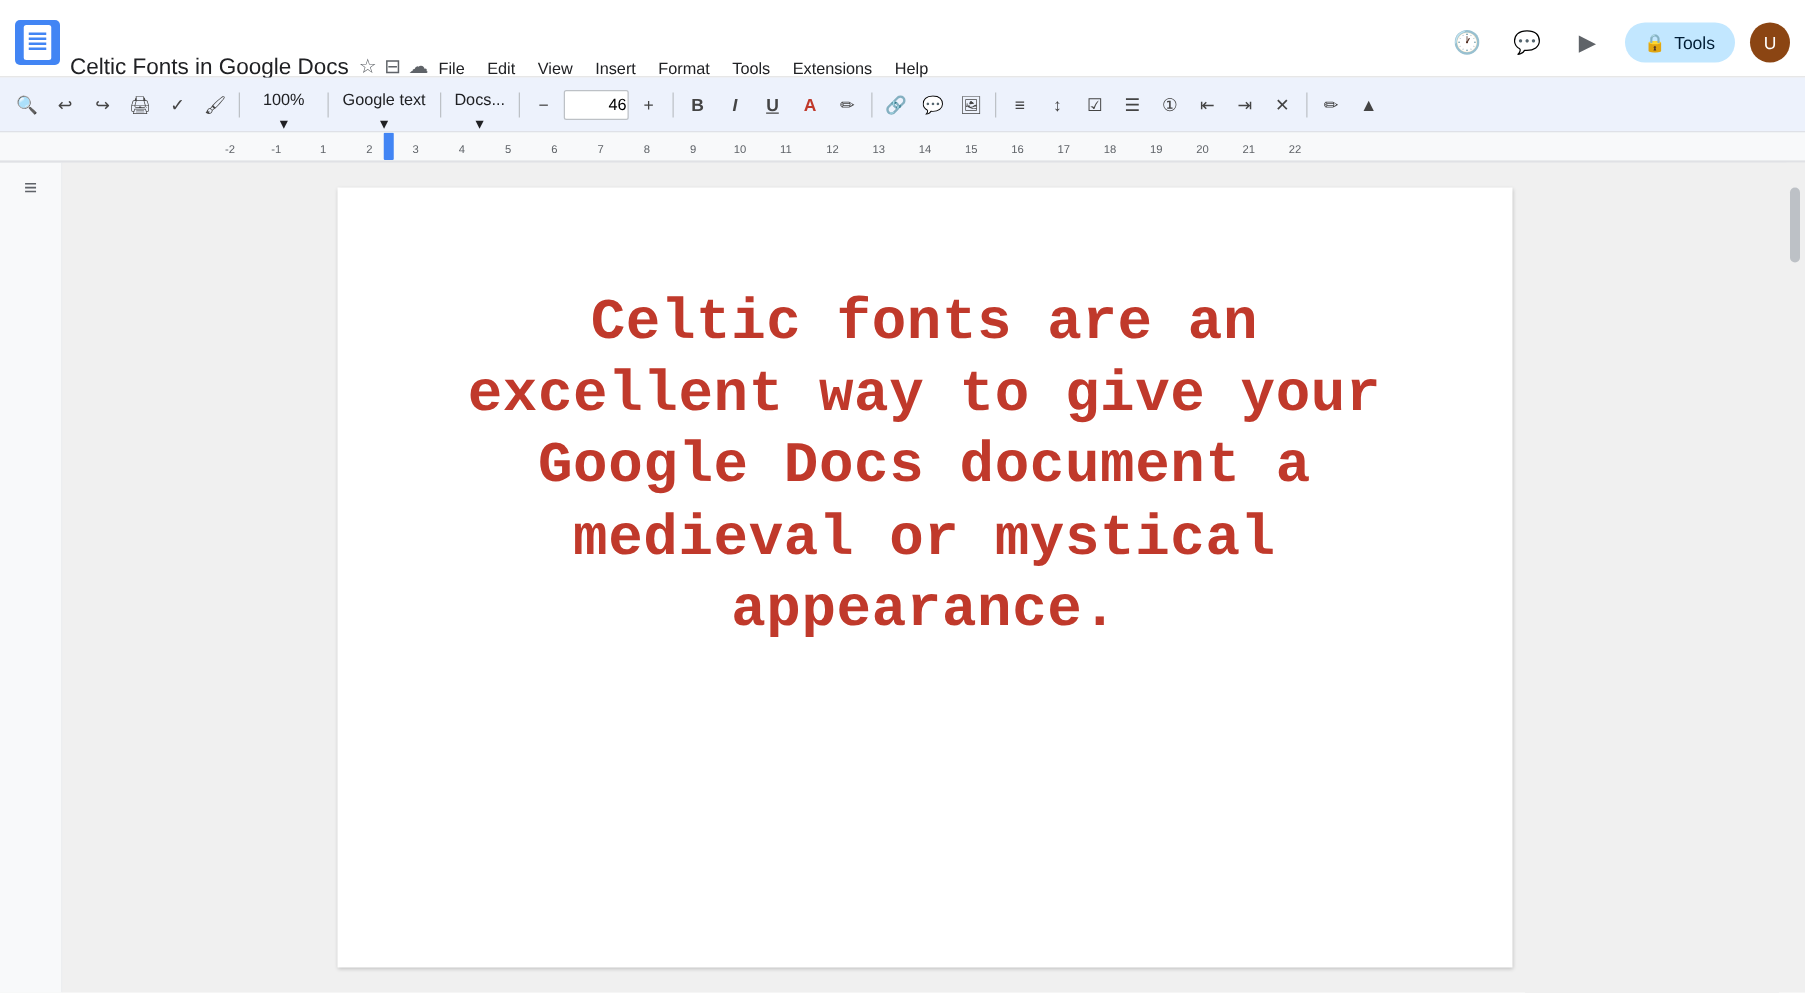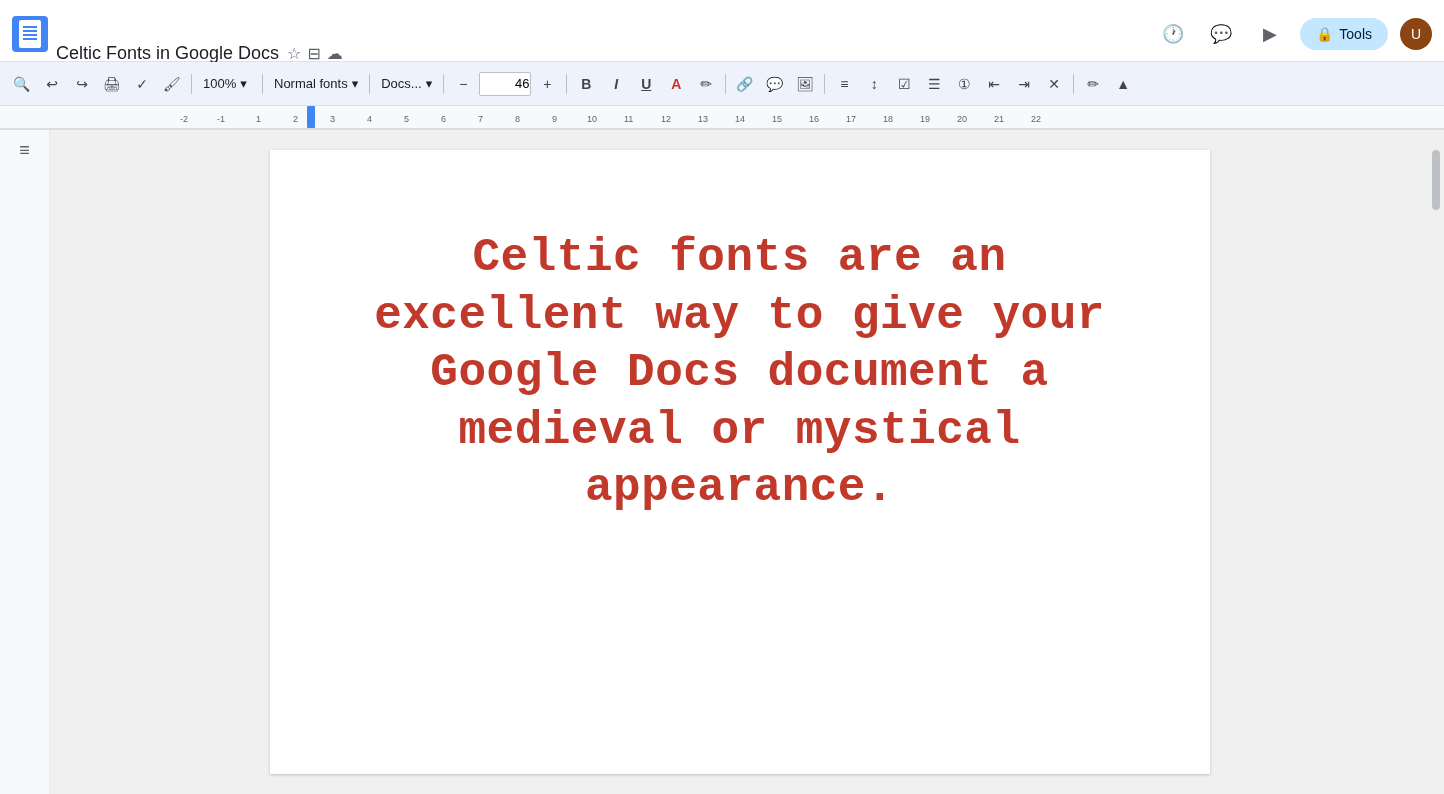--- a/index.html
+++ b/index.html
@@ -25,21 +25,21 @@
     .share-btn { background: #c2e7ff; color: #001d35; padding: 8px 16px; border-radius: 20px; font-size: 14px; font-weight: 500; display: flex; align-items: center; gap: 6px; cursor: pointer; border: none; }
     .avatar { width: 32px; height: 32px; border-radius: 50%; background: #8b4513; display: flex; align-items: center; justify-content: center; color: white; font-size: 14px; font-weight: 500; }
 
     
     .toolbar {
       display: flex; align-items: center; background: #edf2fc; padding: 4px 8px; gap: 2px;
       height: 44px; border-bottom: 1px solid #dadce0; flex-wrap: nowrap; overflow: hidden;
     }
     .tb-btn { display: flex; align-items: center; justify-content: center; width: 28px; height: 28px; border-radius: 4px; cursor: pointer; color: #444; font-size: 14px; border: none; background: transparent; }
     .tb-separator { width: 1px; height: 20px; background: #bdc1c6; margin: 0 3px; }
-    .tb-dropdown { display: flex; align-items: center; gap: 4px; padding: 2px 6px; border-radius: 4px; cursor: pointer; border: none; background: transparent; font-size: 13px; color: #202124; height: 28px; }
+    .tb-dropdown { display: flex; align-items: center; gap: 4px; padding: 2px 6px; border-radius: 4px; cursor: pointer; border: none; background: transparent; font-size: 13px; color: #202124; height: 28px; flex-direction: column; }
     .tb-zoom { min-width: 60px; }
     .tb-font-size { display: flex; align-items: center; gap: 2px; }
     .tb-font-size input { width: 36px; height: 24px; border: 1px solid #bdc1c6; border-radius: 2px; text-align: center; font-size: 13px; background: white; }
     .tb-icon-btn { font-weight: bold; color: #444; }
 
     
     .ruler { height: 24px; background: #f8f9fa; border-bottom: 1px solid #dadce0; display: flex; align-items: center; padding: 0 0; position: relative; overflow: hidden; }
     .ruler-canvas { width: 100%; height: 100%; background: repeating-linear-gradient(90deg, transparent, transparent 37px, #bdc1c6 37px, #bdc1c6 38px); position: relative; }
 
     
@@ -63,20 +63,30 @@
   </div>
   <div class="title-area">
     <div class="title-row">
       <span class="doc-title">Celtic Fonts in Google Docs</span>
       <div class="title-icons">
         <span class="title-icon">☆</span>
         <span class="title-icon">⊟</span>
         <span class="title-icon">☁</span>
       </div>
     </div>
+    <div class="menu-bar">
+      <span class="menu-item">File</span>
+      <span class="menu-item">Edit</span>
+      <span class="menu-item">View</span>
+      <span class="menu-item">Insert</span>
+      <span class="menu-item">Format</span>
+      <span class="menu-item">Tools</span>
+      <span class="menu-item">Extensions</span>
+      <span class="menu-item">Help</span>
+    </div>
   </div>
   <div class="header-right">
     <div class="header-btn">🕐</div>
     <div class="header-btn">💬</div>
     <div class="header-btn">▶</div>
     <button class="share-btn">
       <span>🔒</span>
       <span>Tools</span>
     </button>
     <div class="avatar">U</div>
@@ -90,21 +100,21 @@
   <button class="tb-btn">🖨</button>
   <button class="tb-btn">✓</button>
   <button class="tb-btn">🖌</button>
   <div class="tb-separator"></div>
   <button class="tb-dropdown tb-zoom">
     <span>100%</span>
     <span>▾</span>
   </button>
   <div class="tb-separator"></div>
   <button class="tb-dropdown">
-    <span>Normal fonts</span>
+    <span>Google text</span>
     <span>▾</span>
   </button>
   <div class="tb-separator"></div>
   <button class="tb-dropdown">
     <span>Docs...</span>
     <span>▾</span>
   </button>
   <div class="tb-separator"></div>
   <div class="tb-font-size">
     <button class="tb-btn">−</button>

